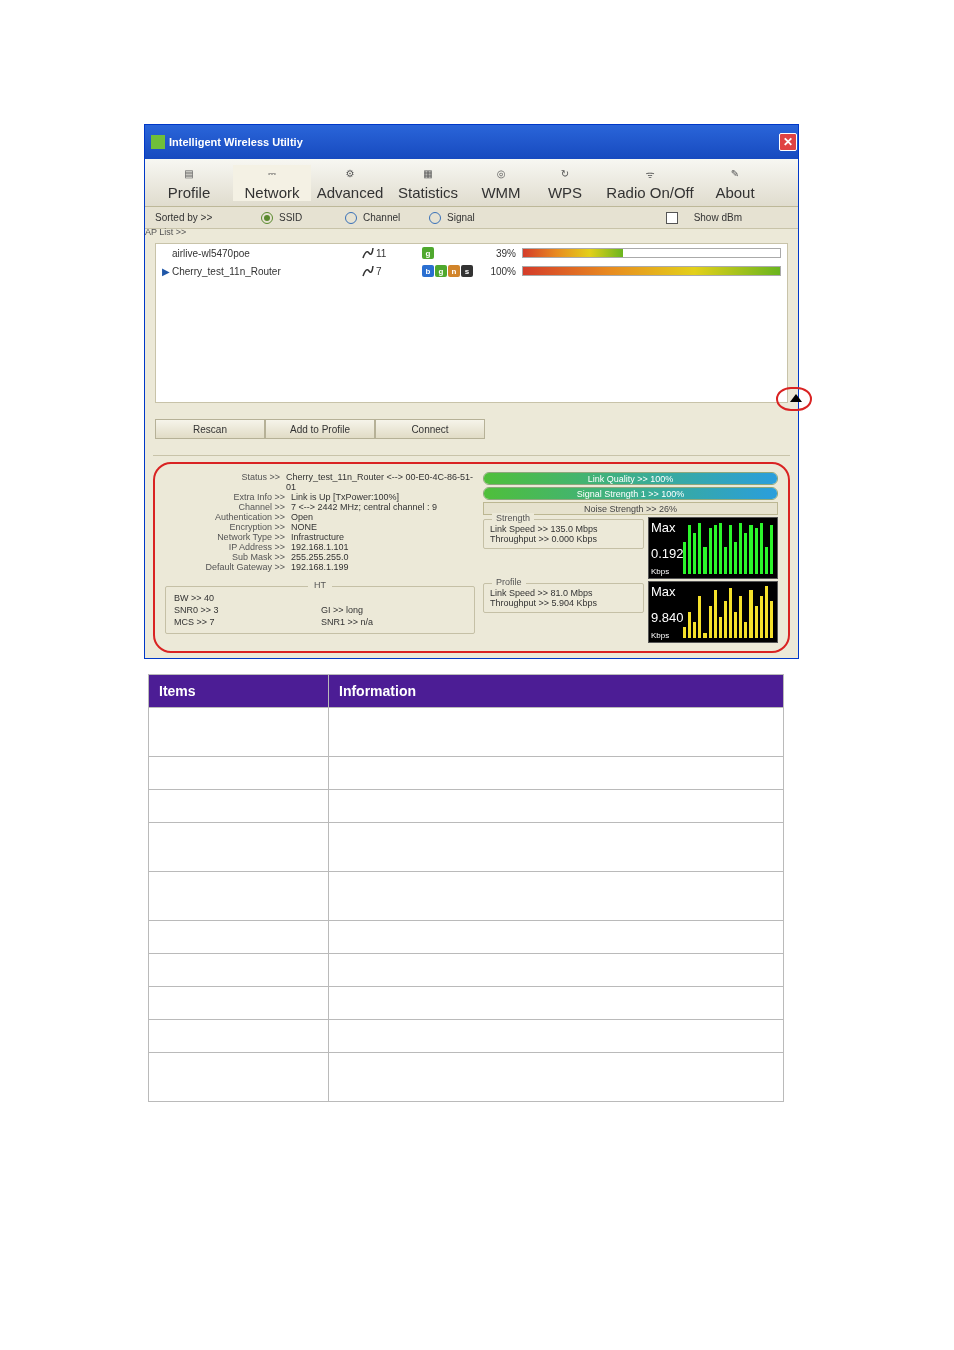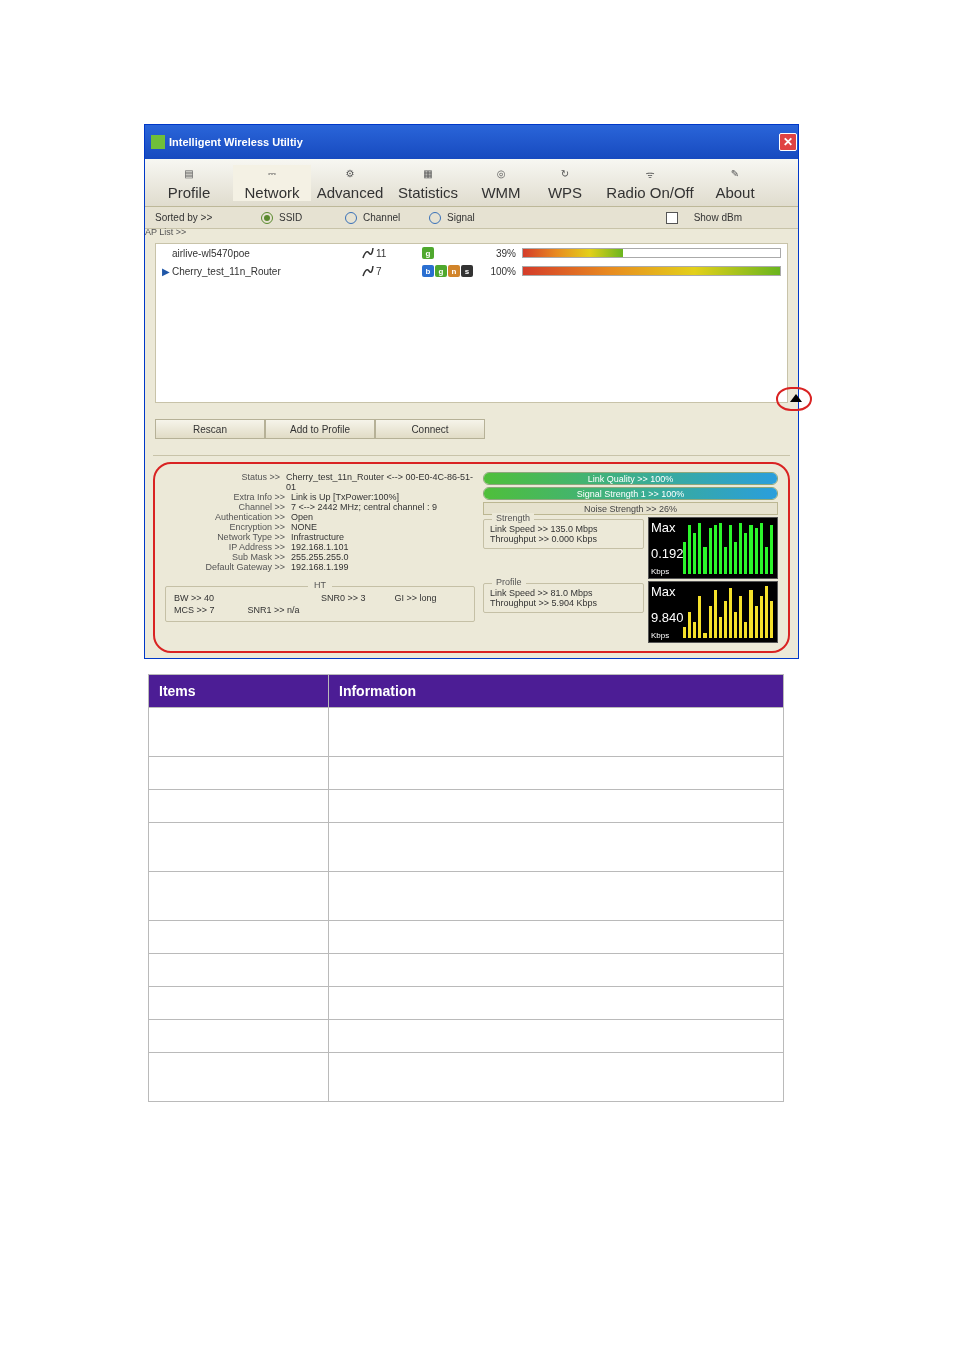--- a/index.html
+++ b/index.html
@@ -29,21 +29,21 @@
   .sigbar{flex:1;height:10px;border:1px solid #aaa;position:relative;background:#fff}
   .sigfill{position:absolute;left:0;top:0;bottom:0;background:linear-gradient(to right,#d43c2a,#e88a20,#e3d01a,#6ab51f)}
   .btnrow{display:flex;gap:0;margin:16px 10px}
   .wbtn{height:20px;border:1px solid #b6b197;background:linear-gradient(to bottom,#f6f4ea,#e1dcc6);display:flex;align-items:center;justify-content:center;font-size:10px;color:#333;cursor:pointer;flex:0 0 110px}
   .sep{height:1px;background:#c8c3a9;margin:6px 8px}
   .statuswrap{position:relative;margin:0 8px 6px 8px;border:2px solid #d92323;border-radius:18px;padding:8px 10px 8px 10px;display:flex;gap:8px}
   .leftcol{flex:0 0 310px;display:flex;flex-direction:column;gap:10px}
   .kvrow{display:flex;font-size:9px;color:#333}
   .kvrow .k{width:120px;text-align:right;color:#555}
   .kvrow .v{padding-left:6px}
-  .htbox{border:1px solid #c5c0a6;border-radius:2px;position:relative;margin-top:4px;padding:6px 8px;display:grid;grid-template-columns:1fr 1fr 1fr 1fr;gap:2px;font-size:9px;color:#333}
+  .htbox{border:1px solid #c5c0a6;border-radius:2px;position:relative;margin-top:4px;padding:6px 8px;display:grid;grid-template-columns:1fr 1fr;gap:2px;font-size:9px;color:#333}
   .htbox .leg{position:absolute;top:-7px;left:50%;transform:translateX(-50%);background:#ece9d8;padding:0 6px;font-size:9px;color:#555}
   .rightcol{flex:1;display:flex;flex-direction:column;gap:2px}
   .qualbar{height:13px;border:1px solid #8ea77c;position:relative;font-size:9px;color:#fff;display:flex;align-items:center;justify-content:center;border-radius:6px;overflow:hidden}
   .qualfill{position:absolute;inset:0;background:linear-gradient(to right,#4fbf3a,#2a9edc)}
   .qualtxt{position:relative;z-index:1}
   .noisebar{height:13px;border:1px solid #bcb792;display:flex;align-items:center;justify-content:center;font-size:9px;color:#444;background:#e6e2ce}
   .trgroup{border:1px solid #c5c0a6;border-radius:2px;padding:4px 6px;margin-top:2px;position:relative}
   .trgroup .leg{position:absolute;top:-7px;left:8px;background:#ece9d8;padding:0 4px;font-size:9px;color:#555}
   .trrow{display:flex;justify-content:space-between;font-size:9px;color:#333}
   .chart{position:absolute;right:0;top:0;width:130px;height:62px;background:#000;border:1px solid #555}

